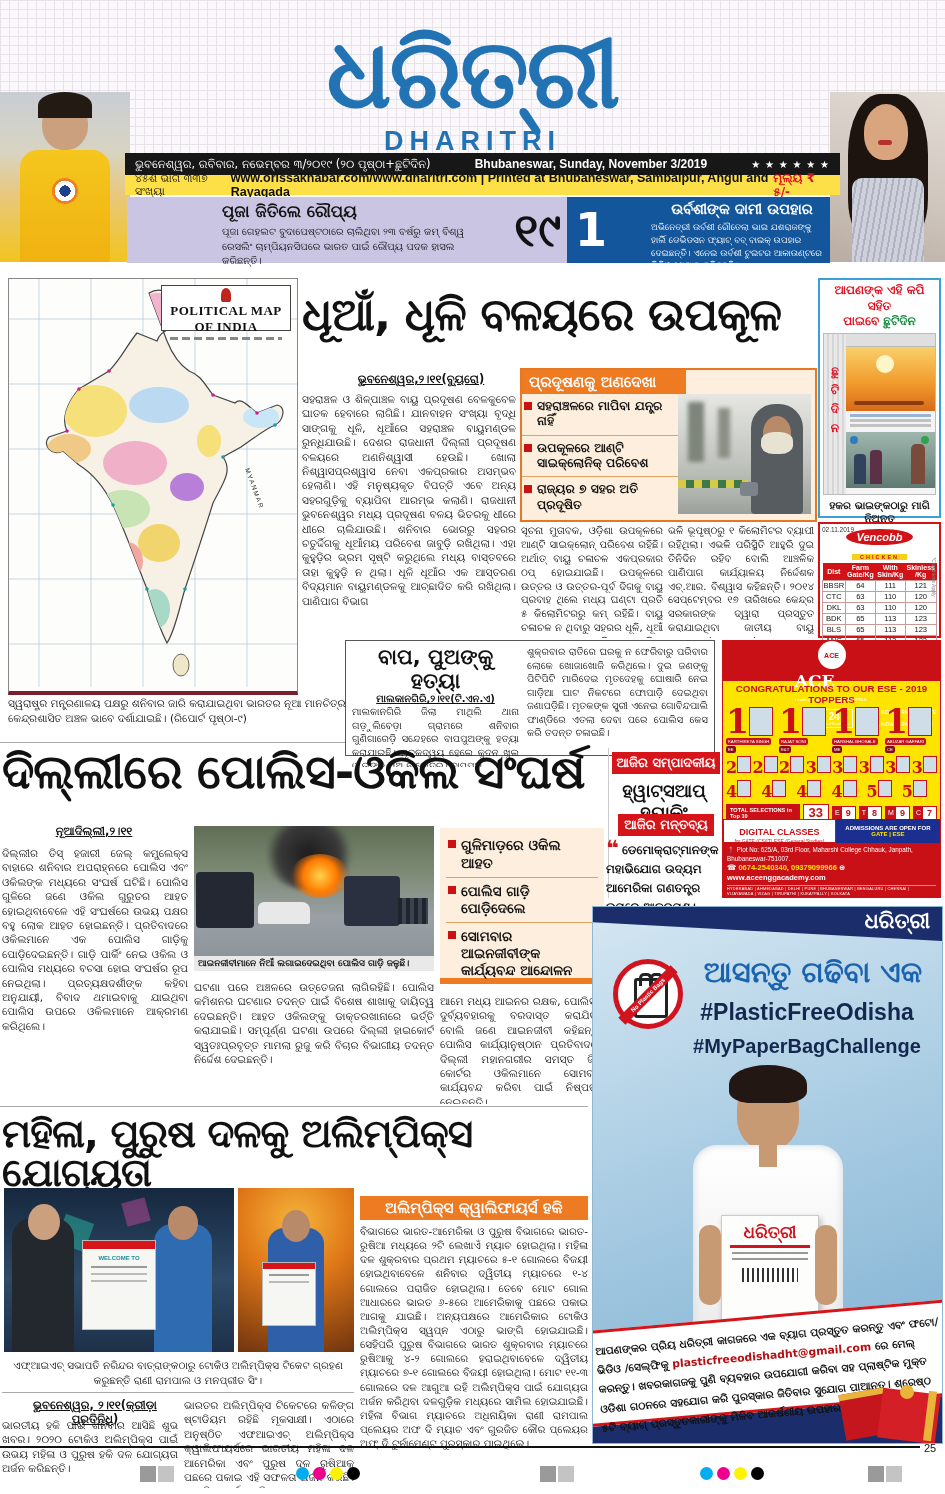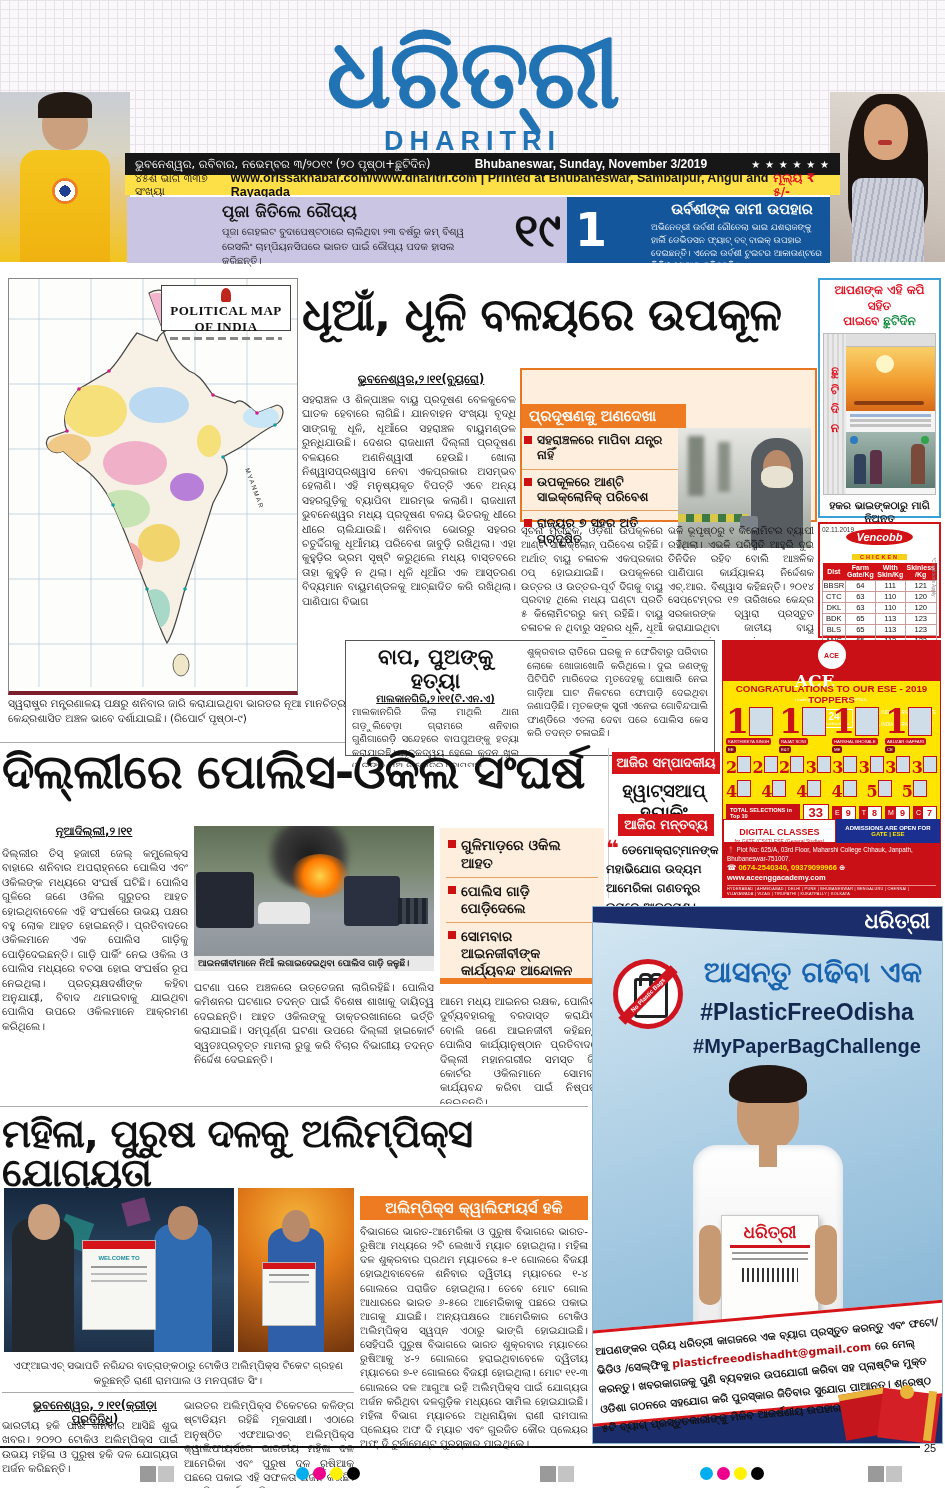--- a/index.html
+++ b/index.html
@@ -163,21 +163,21 @@
     </div>
   </div>
 
   <div class="abs odia" style="left:8px;top:696px;width:502px;font-size:10.6px;line-height:1.45;">ସ୍ୱରାଷ୍ଟ୍ର ମନ୍ତ୍ରଣାଳୟ ପକ୍ଷରୁ ଶନିବାର ଜାରି କରାଯାଇଥିବା ଭାରତର ନୂଆ ମାନଚିତ୍ର। ଏଥିରେ ଜମ୍ମୁ-କଶ୍ମୀର ଏବଂ ଲଦାଖକୁ କେନ୍ଦ୍ରଶାସିତ ଅଞ୍ଚଳ ଭାବେ ଦର୍ଶାଯାଇଛି। (ରିପୋର୍ଟ ପୃଷ୍ଠା-୯)</div>
   <div class="abs hairline" style="left:0;top:742px;width:600px;height:1px;"></div>
 
   <div class="abs odia h-lead" style="left:302px;top:292px;width:516px;">ଧୂଆଁ, ଧୂଳି ବଳୟରେ ଉପକୂଳ</div>
   <div class="abs odia dateline" style="left:312px;top:372px;width:218px;"><u>ଭୁବନେଶ୍ୱର,୨।୧୧(ବ୍ୟୁରୋ)</u></div>
 
   <div class="abs infobox" style="left:520px;top:368px;width:293px;height:150px;">
-    <div class="infobox-head odia" style="width:150px;margin-top:34px;">ପ୍ରଦୂଷଣକୁ ଅଣଦେଖା</div>
+    <div class="infobox-head odia" style="width:150px;">ପ୍ରଦୂଷଣକୁ ଅଣଦେଖା</div>
     <div style="display:flex;">
       <div style="width:156px;">
         <div class="ib-item odia">
             <span class="sqbull"></span>
             <span>ସହରାଞ୍ଚଳରେ ମାପିବା ଯନ୍ତ୍ର ନାହିଁ</span>
           </div>
         <div class="ib-item odia">
             <span class="sqbull"></span>
             <span>ଉପକୂଳରେ ଆଣ୍ଟି ସାଇକ୍ଲୋନିକ୍ ପରିବେଶ</span>
           </div>

